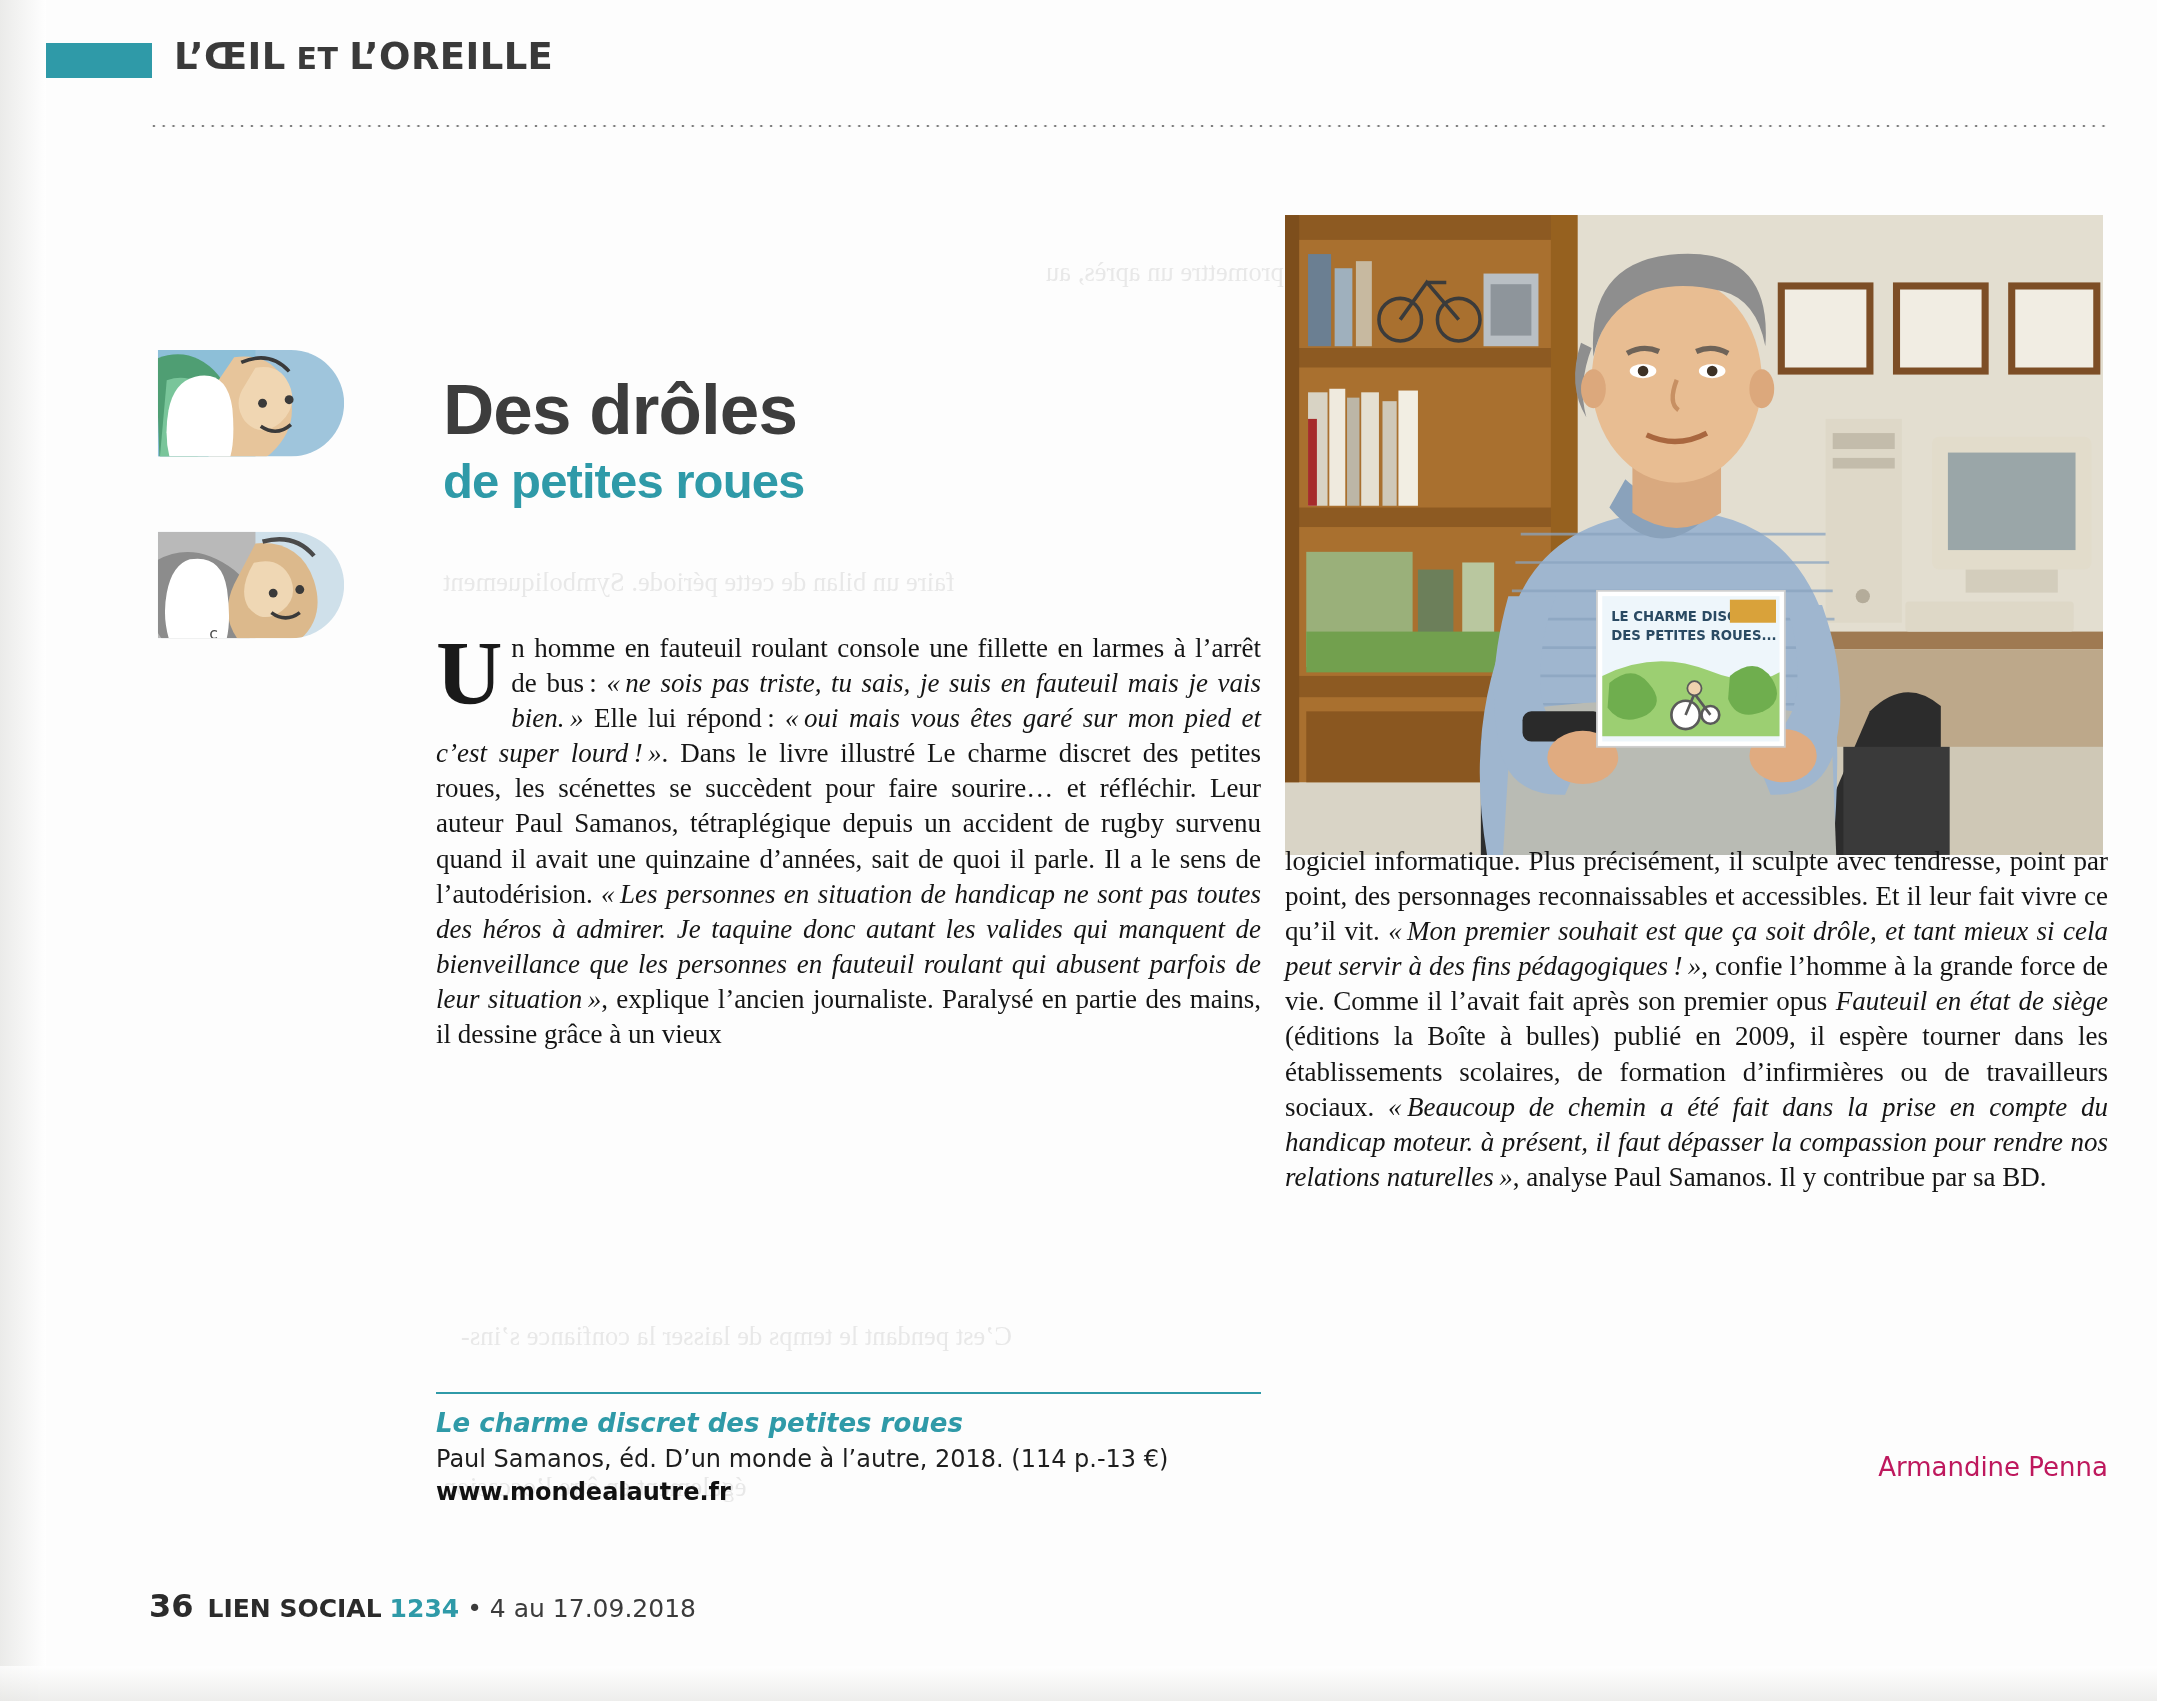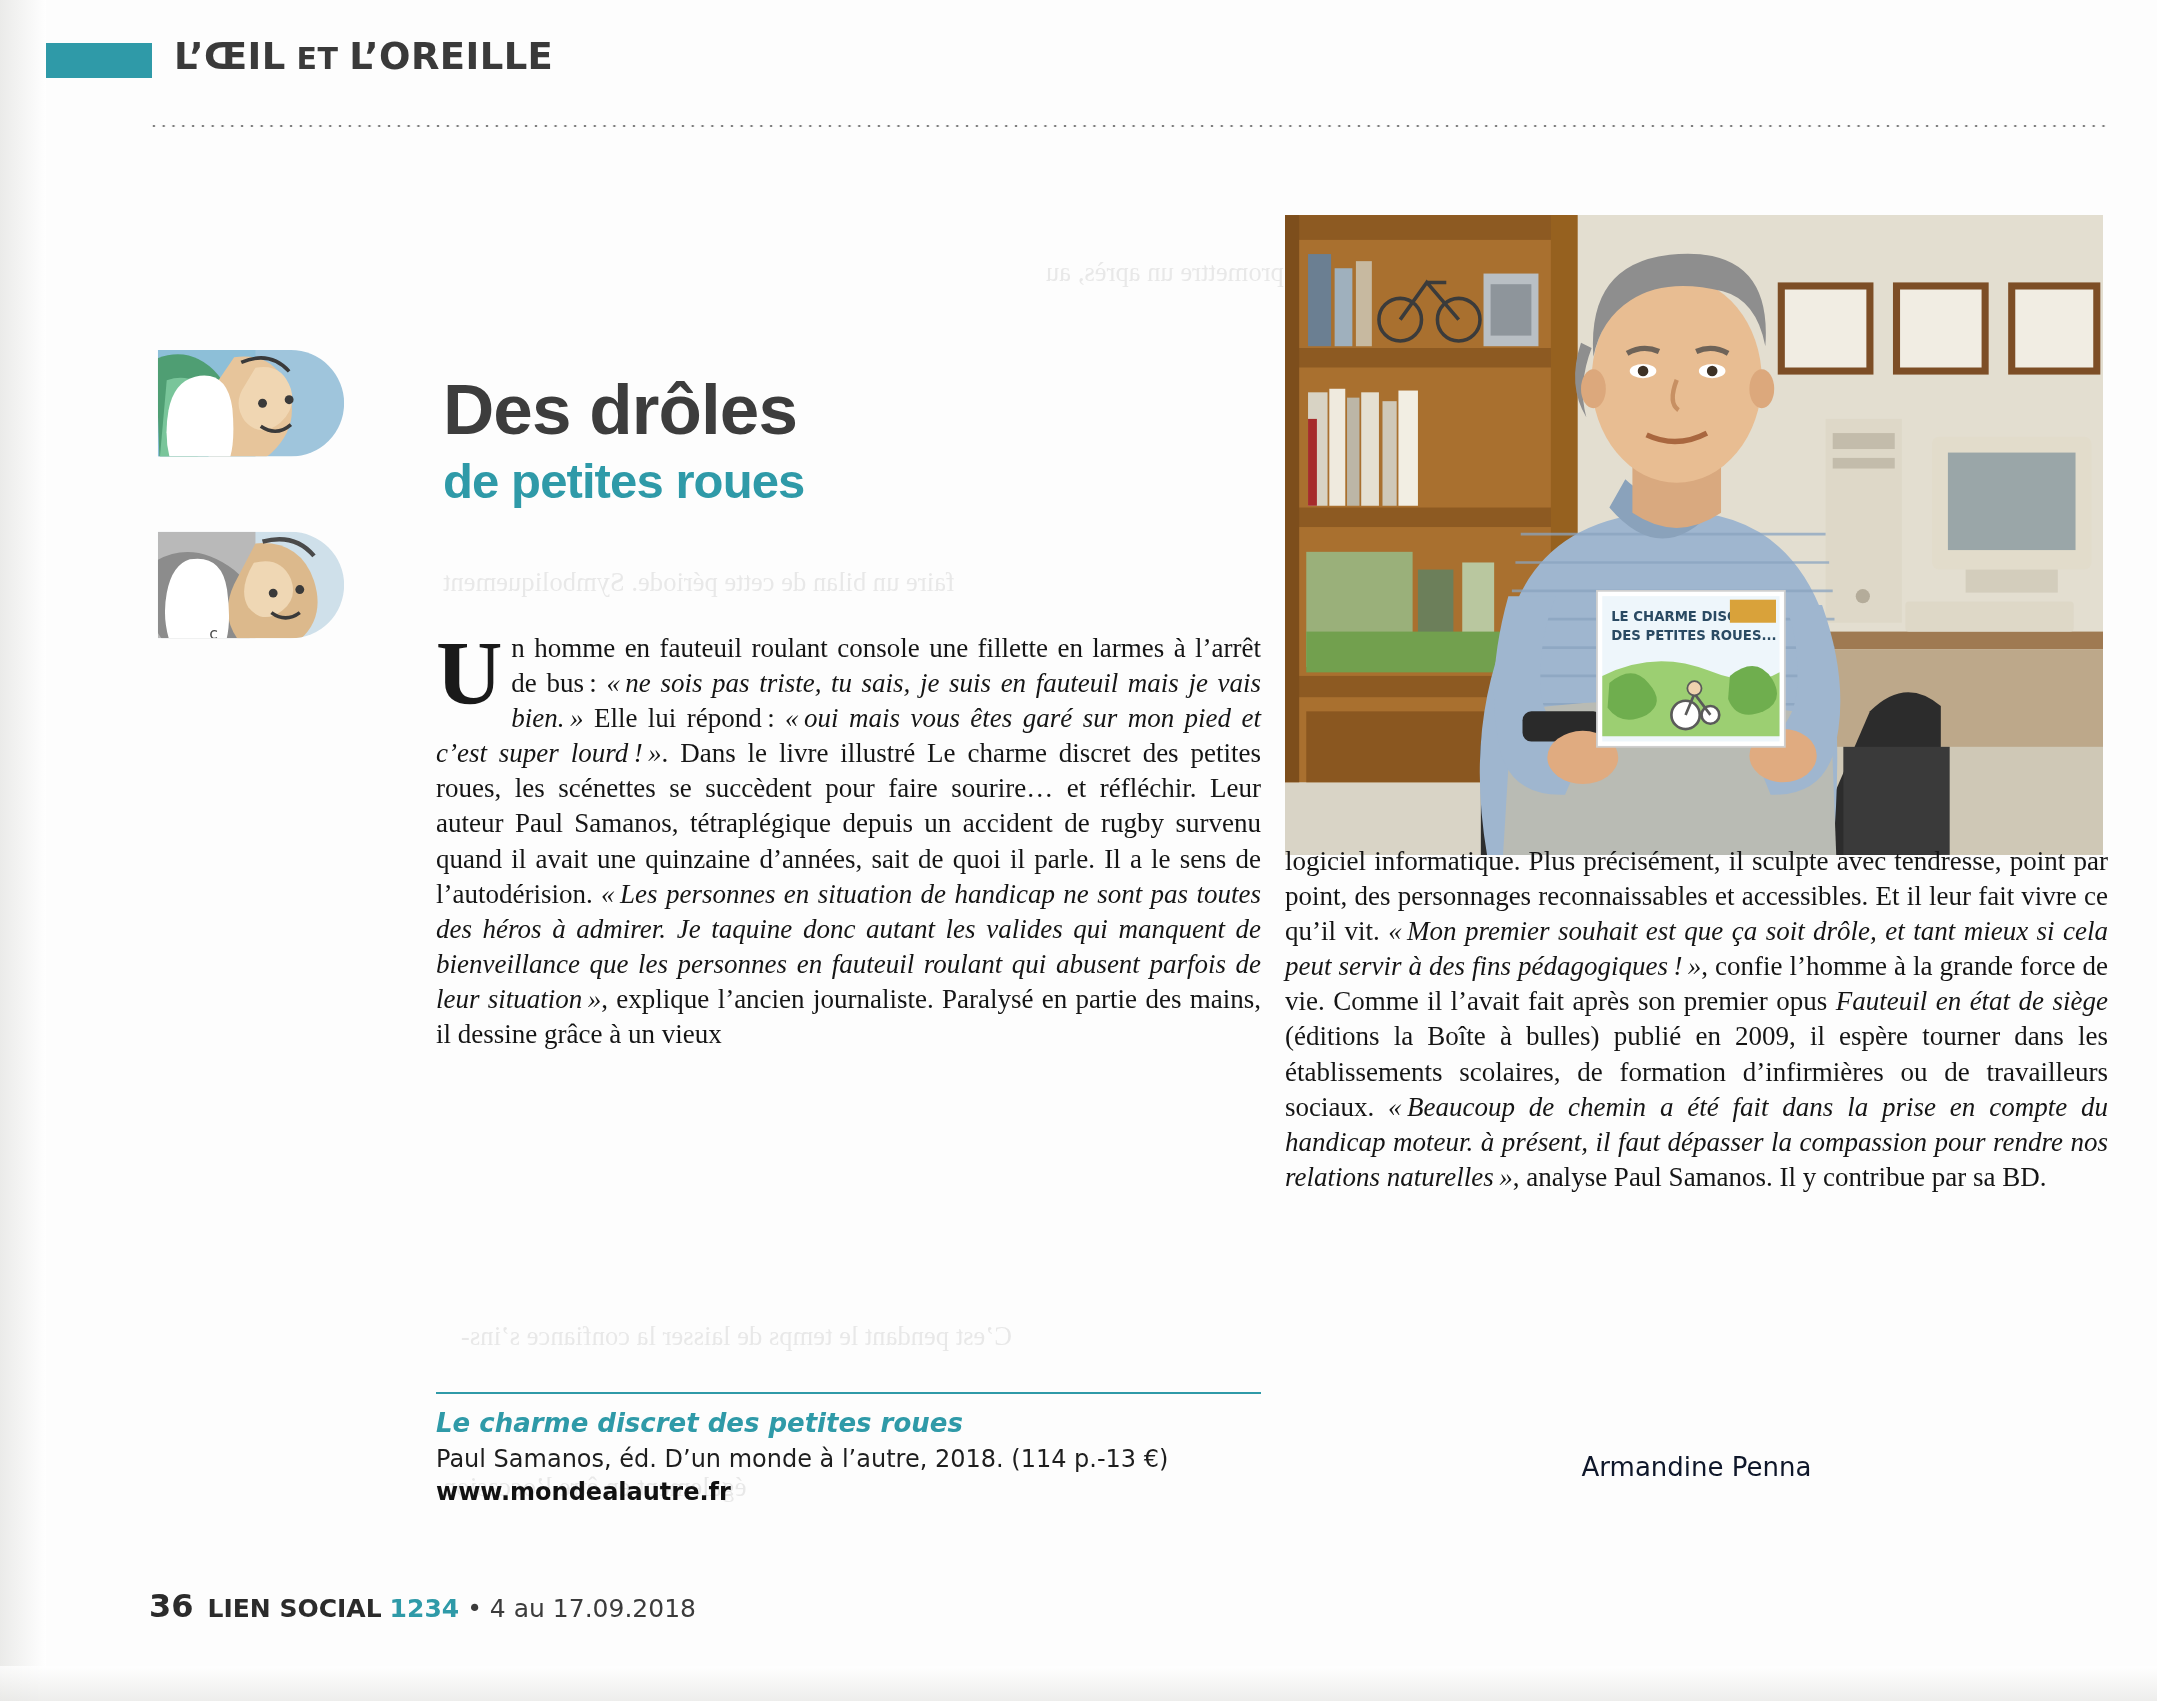--- a/index.html
+++ b/index.html
@@ -190,24 +190,24 @@
     text-decoration: none;
     margin-top: 28px;
   }
 
   
   .byline {
     position: absolute;
     left: 1285px;
     top: 1452px;
     width: 823px;
-    text-align: center;
+    text-align: right;
     font-family: "DejaVu Sans", sans-serif;
     font-size: 26px;
-    color: #0f172a;
+    color: #be185d;
   }
 
   
   .footer {
     position: absolute;
     left: 149px;
     top: 1587px;
     font-family: "DejaVu Sans", sans-serif;
     font-size: 25px;
     color: #3b3b3b;

